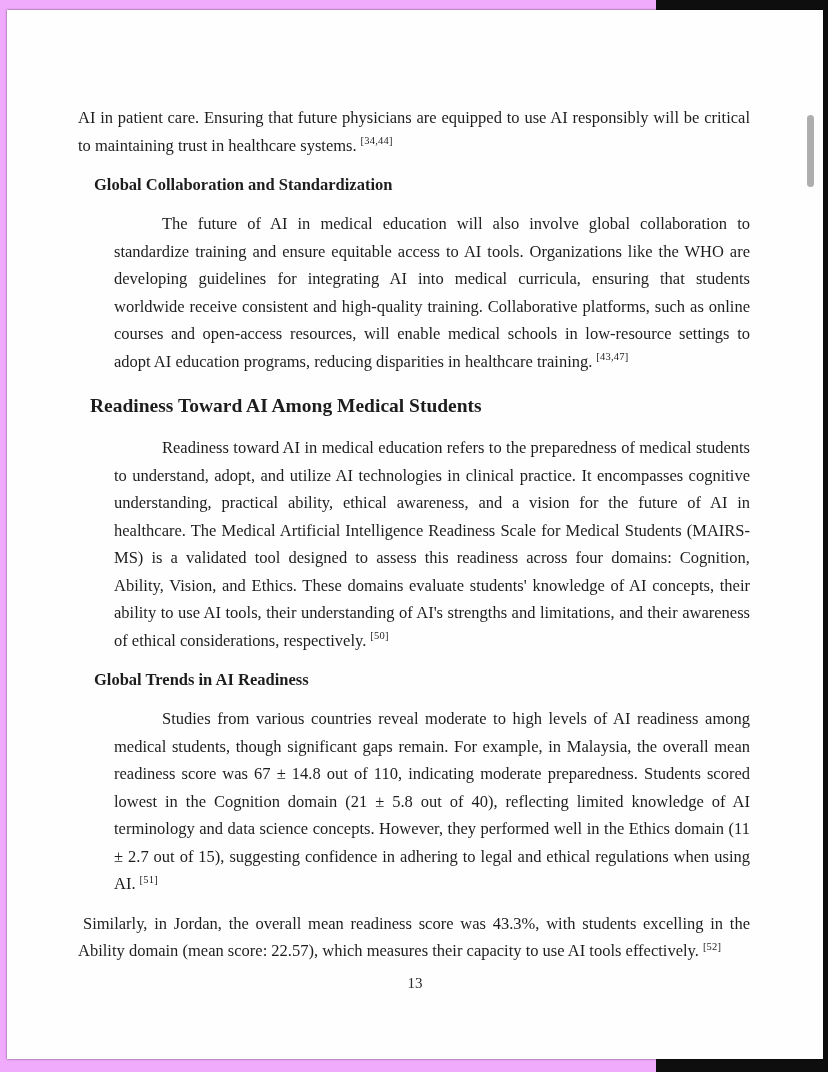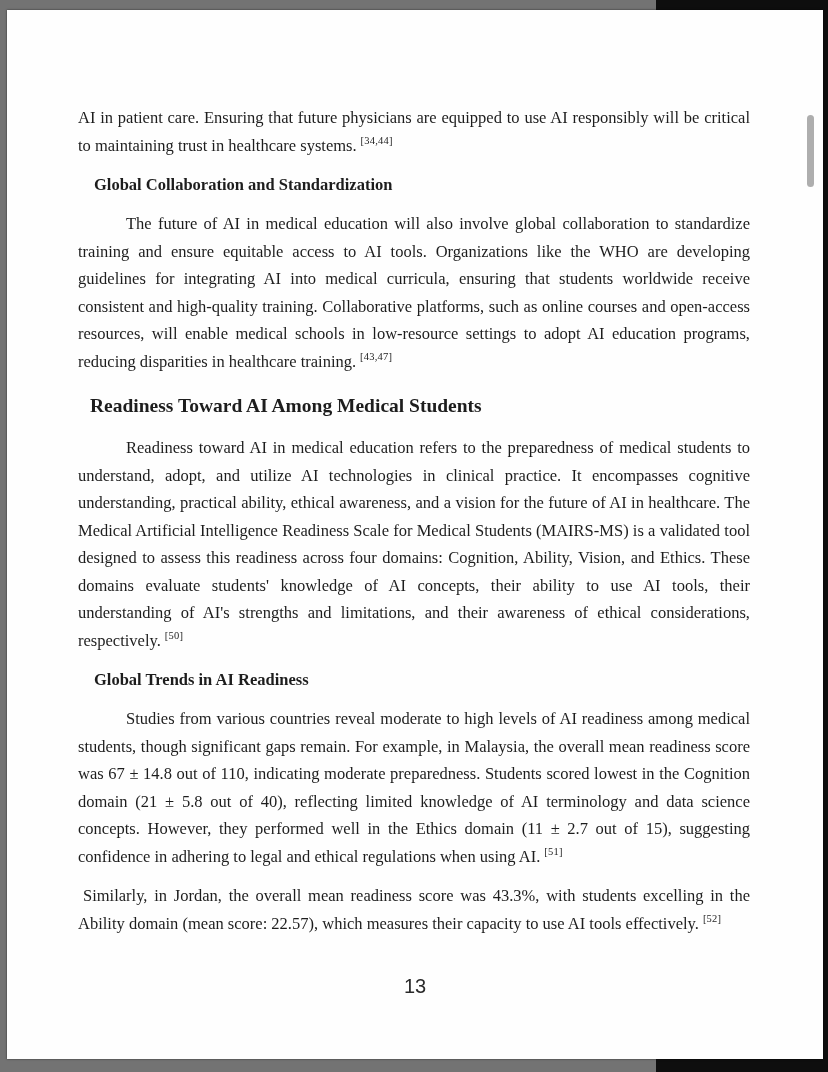--- a/index.html
+++ b/index.html
@@ -7,21 +7,21 @@
     padding: 0;
     width: 828px;
     height: 1072px;
     background: #0e0e0e;
     overflow: hidden;
   }
   .viewer {
     position: relative;
     width: 656px;
     height: 1072px;
-    background: #737373;
+    background: #f0abfc;
   }
   .page {
     position: absolute;
     left: 7px;
     top: 10px;
     width: 816px;
     height: 1049px;
     background: #fefefe;
     box-shadow: 0 0 2px rgba(0,0,0,0.6);
   }
@@ -43,20 +43,21 @@
     font-size: 16.5px;
     color: #1d1d1d;
     text-align: justify;
   }
   .content p {
     margin: 0 0 12px 0;
     line-height: 27.5px;
   }
   .content p.indent {
     text-indent: 48px;
+    margin-left: 36px;
   }
   .content p.space-indent {
     text-indent: 5px;
   }
   .content h3 {
     margin: 12px 0 12px 16px;
     font-size: 16.5px;
     font-weight: bold;
     line-height: 27px;
     text-align: left;
@@ -74,22 +75,22 @@
     vertical-align: super;
     margin-left: 4px;
     letter-spacing: 0.2px;
   }
   .page-number {
     position: absolute;
     left: 0;
     width: 816px;
     top: 965px;
     text-align: center;
-    font-family: Liberation Sans, sans-serif;
-    font-size: 20px;
+    font-family: Liberation Serif, serif;
+    font-size: 15px;
     color: #2a2a2a;
   }
 </style>
 </head>
 <body>
 
 <div class="viewer">
   <div class="page">
 
     <div class="content">

